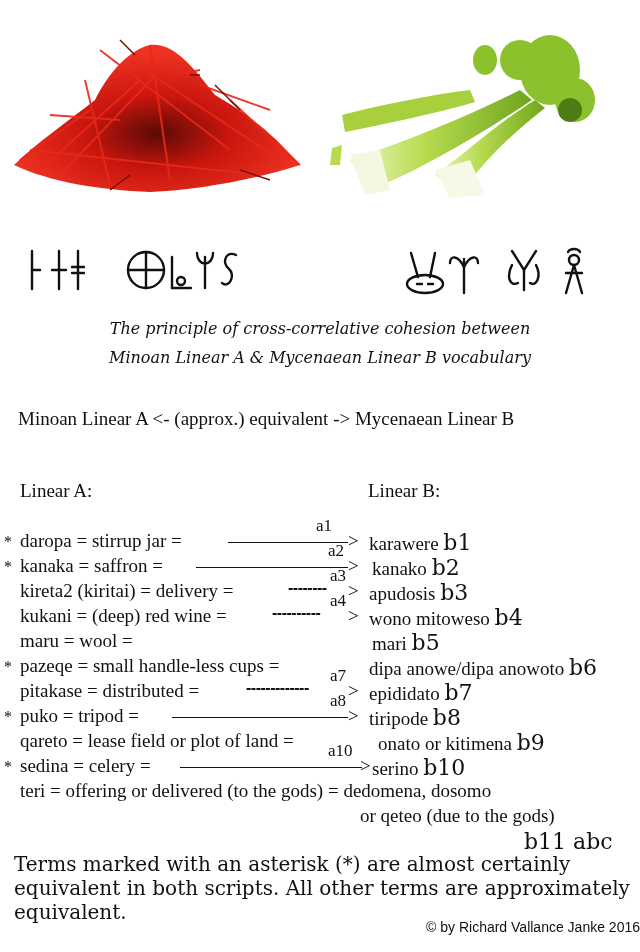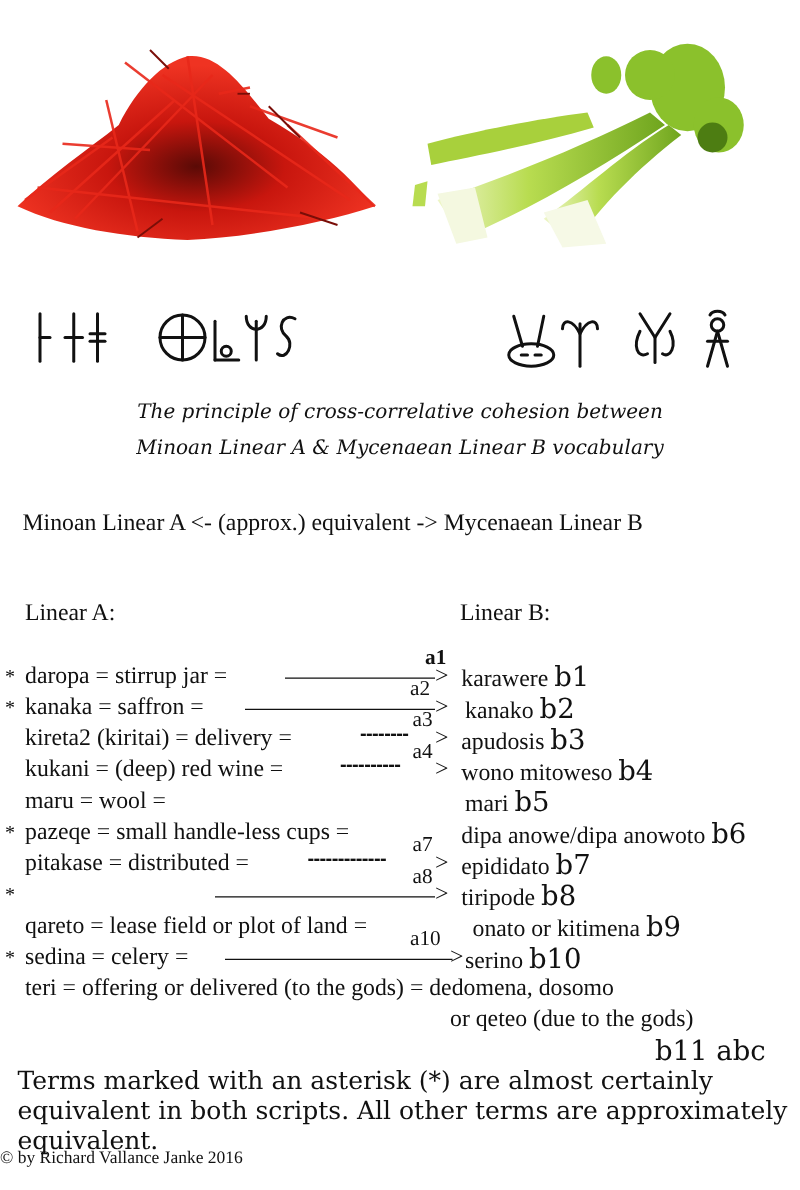--- a/index.html
+++ b/index.html
@@ -16,21 +16,21 @@
   .row { position:absolute; left:0; width:640px; height:25px; font-family:"Liberation Serif", serif; font-size:19px; }
   .row .ast { position:absolute; left:4px; top:3px; font-size:16px; }
   .row .la { position:absolute; left:20px; top:0; white-space:nowrap; }
   .row .lb { position:absolute; top:0; white-space:nowrap; }
   .row .arrow-line { position:absolute; height:0; border-top:1px solid #111; top:12px; }
   .row .arrow-dash { position:absolute; top:-1px; white-space:nowrap; letter-spacing:-0.5px; font-family:"Liberation Sans", sans-serif; font-weight:bold; font-size:16px; }
   .row .arrow-head { position:absolute; top:0; }
   .row .lbl { position:absolute; top:-14px; font-size:17px; }
   .code { font-family:"DejaVu Serif", serif; font-size:22px; }
   .note { position:absolute; left:14px; top:852px; font-family:"DejaVu Serif", serif; font-size:20px; line-height:24px; width:620px; }
-  .copyright { position:absolute; left:0; width:640px; text-align:left; top:919px; font-family:Liberation Serif, serif; font-size:14px; }
+  .copyright { position:absolute; left:0; width:640px; text-align:right; top:919px; font-family:Liberation Sans, sans-serif; font-size:14px; }
 </style>
 </head>
 <body>
 
 <div class="img-box saffron">
   <svg width="320" height="230" viewBox="0 0 320 230">
     <defs>
       <radialGradient id="sg" cx="50%" cy="60%" r="55%">
         <stop offset="0%" stop-color="#5a0a06"></stop>
         <stop offset="45%" stop-color="#c8160e"></stop>
@@ -144,21 +144,21 @@
 <div class="subhead">Minoan Linear A &lt;- (approx.) equivalent -&gt; Mycenaean Linear B</div>
 
 <div class="colhead" style="left:20px;">Linear A:</div>
 <div class="colhead" style="left:368px;">Linear B:</div>
 
 <div class="row" style="top:530px;">
   <span class="ast">*</span>
   <span class="la">daropa = stirrup jar =</span>
   <span class="arrow-line" style="left:228px;width:120px;"></span>
   <span class="arrow-head" style="left:348px;">&gt;</span>
-  <span class="lbl" style="left:340px;font-weight:bold;">a1</span>
+  <span class="lbl" style="left:316px;">a1</span>
   <span class="lb" style="left:369px;"><span>karawere</span> <span class="code">b1</span></span>
 </div>
 
 <div class="row" style="top:555px;">
   <span class="ast">*</span>
   <span class="la">kanaka = saffron =</span>
   <span class="arrow-line" style="left:196px;width:152px;"></span>
   <span class="arrow-head" style="left:348px;">&gt;</span>
   <span class="lbl" style="left:328px;">a2</span>
   <span class="lb" style="left:372px;"><span>kanako</span> <span class="code">b2</span></span>
@@ -198,20 +198,21 @@
   <span class="ast"></span>
   <span class="la">pitakase = distributed =</span>
   <span class="arrow-dash" style="left:246px;">-------------</span>
   <span class="arrow-head" style="left:348px;">&gt;</span>
   <span class="lbl" style="left:330px;">a7</span>
   <span class="lb" style="left:369px;"><span>epididato</span> <span class="code">b7</span></span>
 </div>
 
 <div class="row" style="top:705px;">
   <span class="ast">*</span>
+  <span class="la">puko = tripod =</span>
   <span class="arrow-line" style="left:172px;width:176px;"></span>
   <span class="arrow-head" style="left:348px;">&gt;</span>
   <span class="lbl" style="left:330px;text-align:center;">a8</span>
   <span class="lb" style="left:369px;"><span>tiripode</span> <span class="code">b8</span></span>
 </div>
 
 <div class="row" style="top:730px;">
   <span class="ast"></span>
   <span class="la">qareto = lease field or plot of land =</span>
   <span class="lb" style="left:378px;"><span>onato or kitimena</span> <span class="code">b9</span></span>

